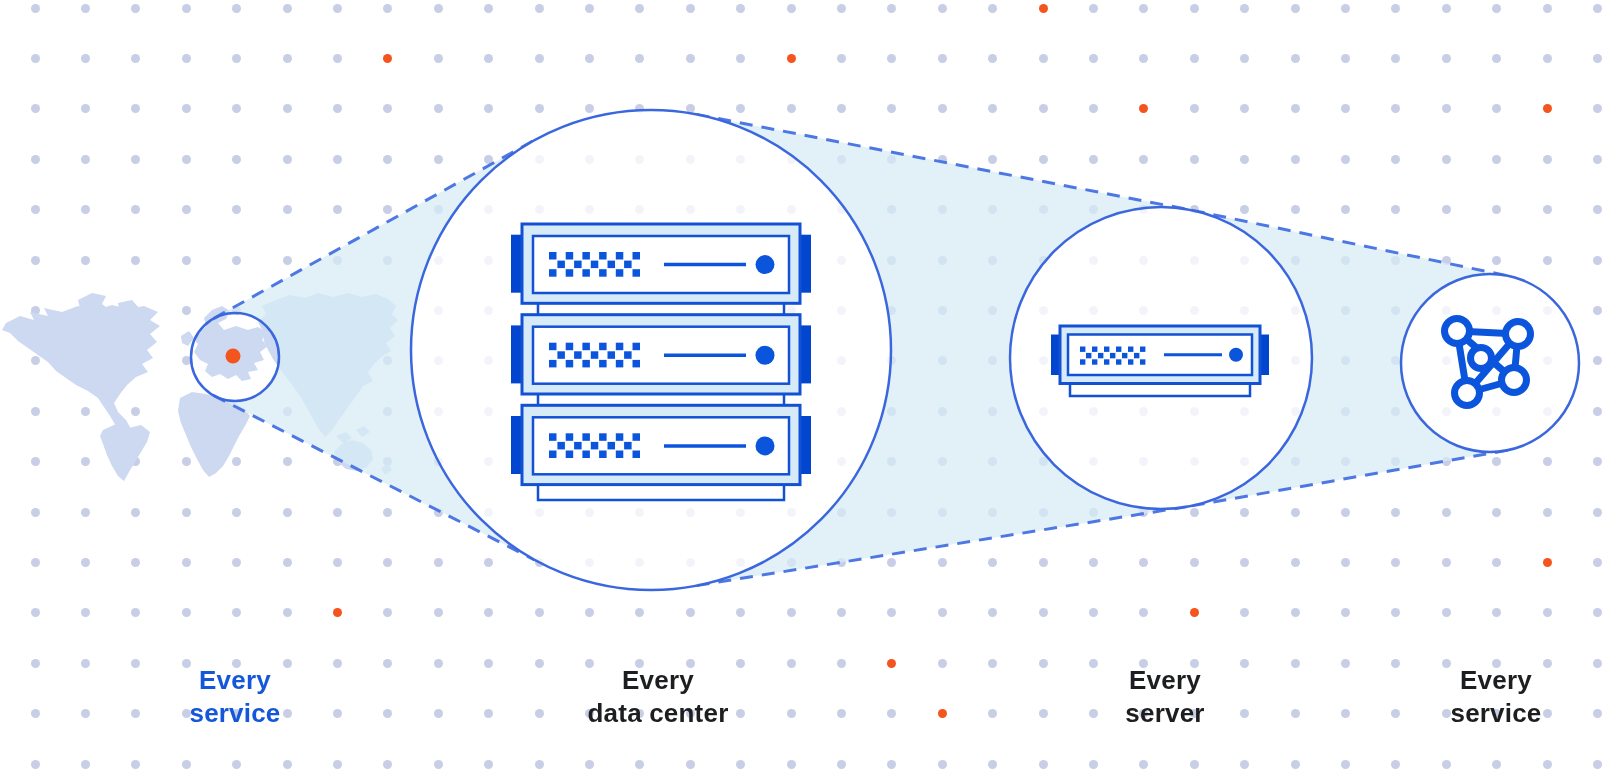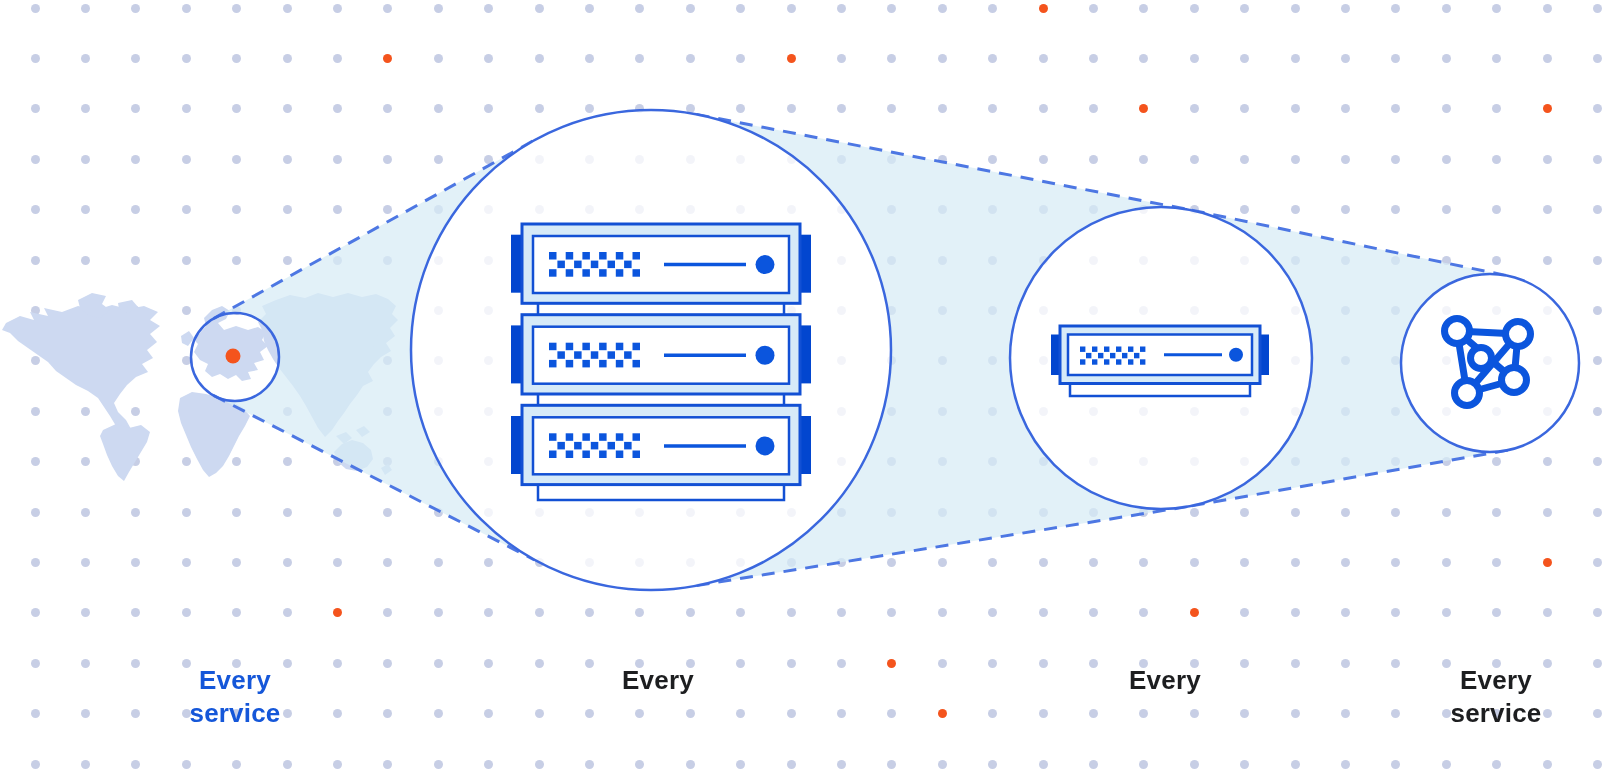--- a/index.html
+++ b/index.html
@@ -693,21 +693,23 @@
         <circle cx="233" cy="356" r="7.5" fill="#f4541d"></circle>
       </g>
   </svg>
 
   <div class="caption accent" style="left:85px">
     <span>Every</span>
     <span>service</span>
   </div>
   <div class="caption" style="left:508px">
     <span>Every</span>
+    <span>data center</span>
   </div>
   <div class="caption" style="left:1015px">
     <span>Every</span>
+    <span>server</span>
   </div>
   <div class="caption" style="left:1346px">
     <span>Every</span>
     <span>service</span>
   </div>
 </div>
 
 </body></html>

